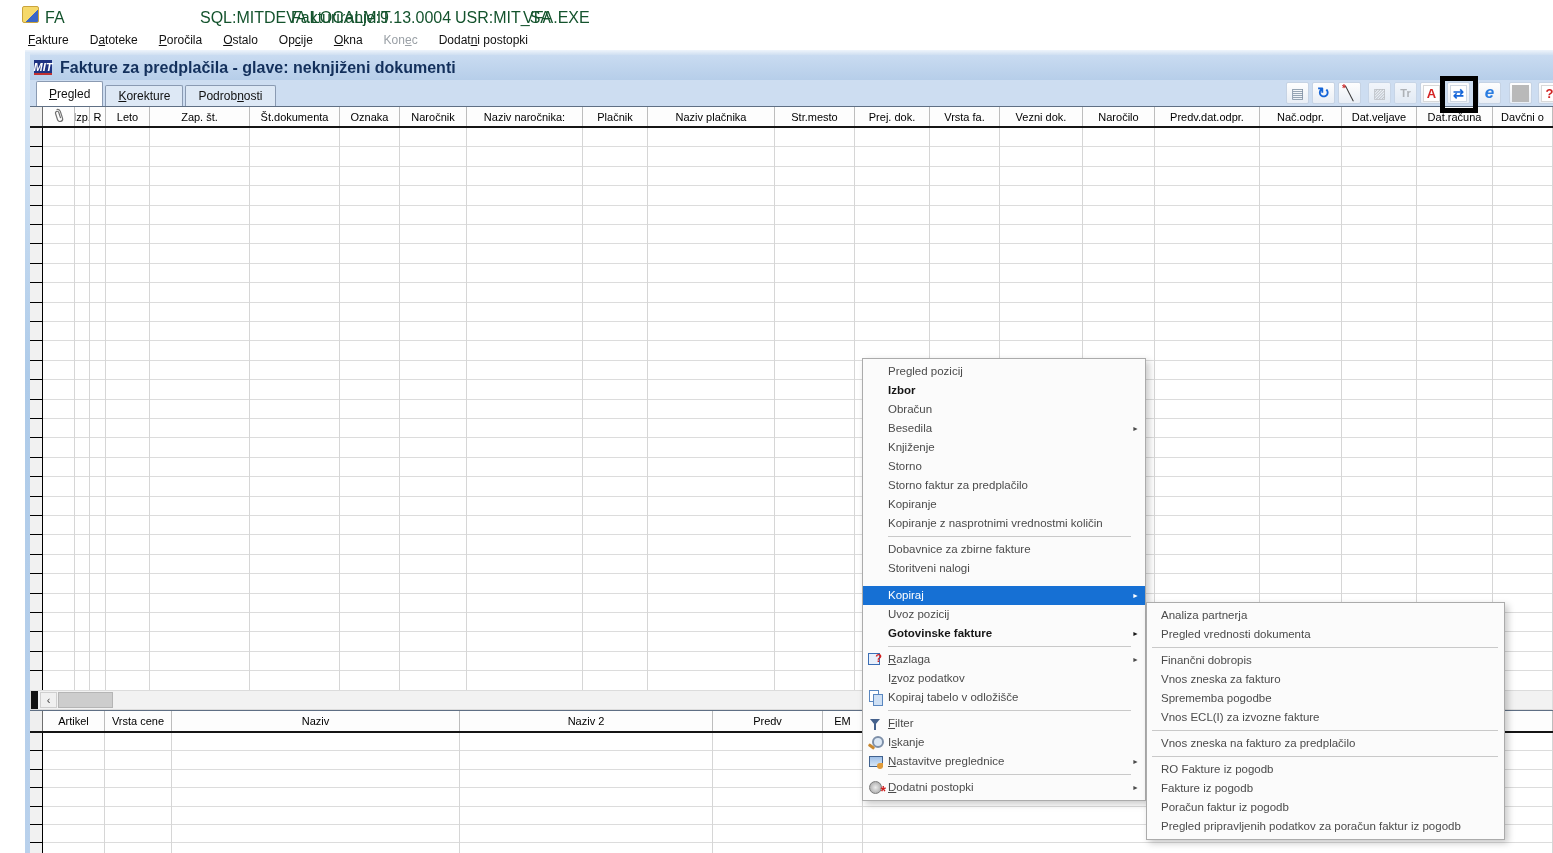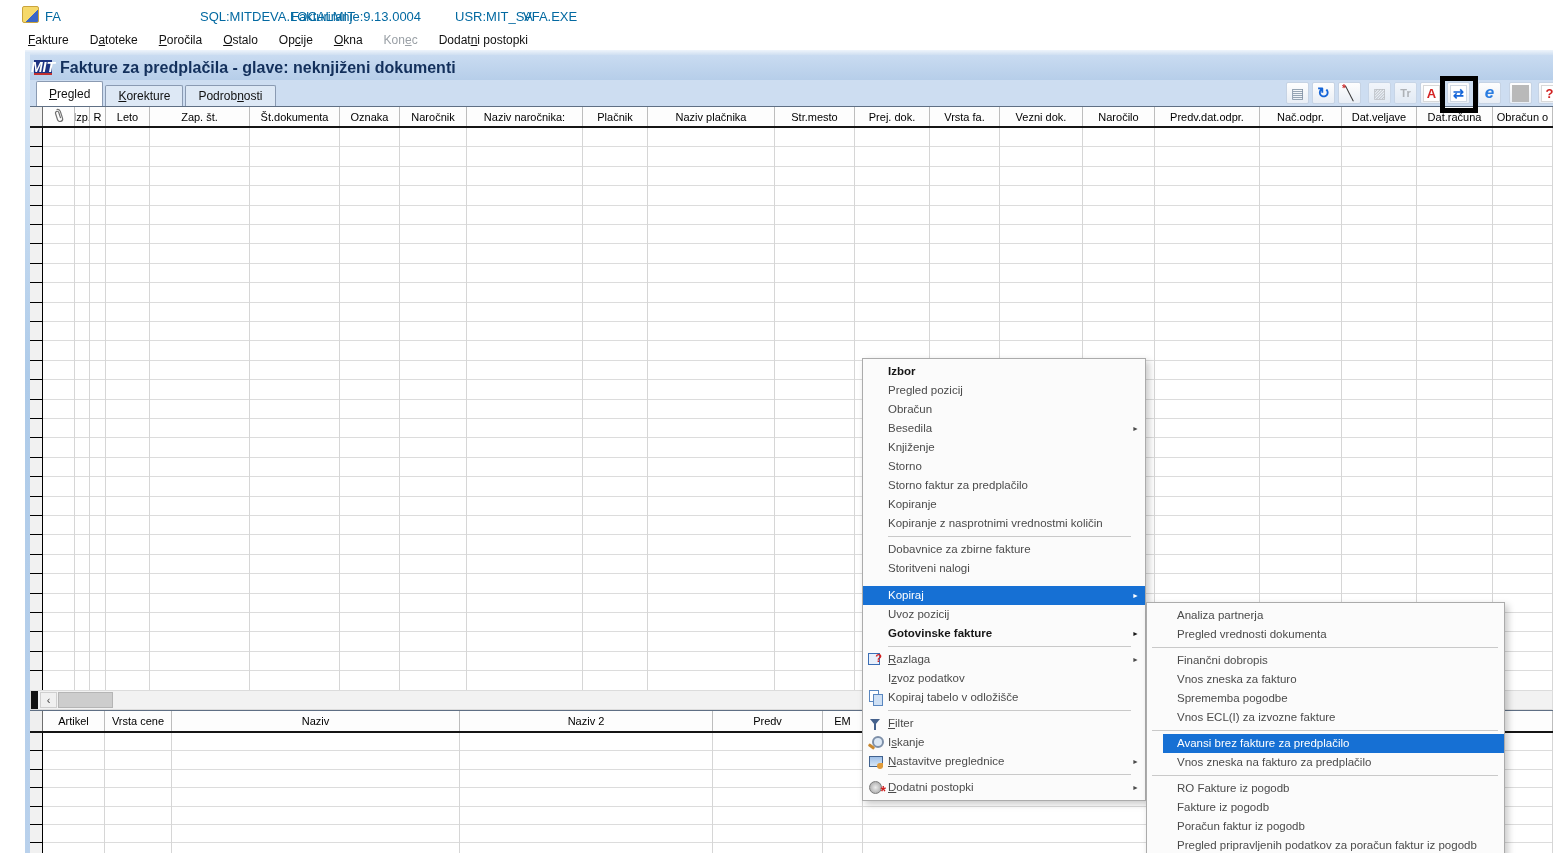--- a/index.html
+++ b/index.html
@@ -2,37 +2,37 @@
 <html><head>
 <meta charset="utf-8">
 <style>
   *{margin:0;padding:0;box-sizing:border-box;}
   html,body{width:1553px;height:853px;}
   body{font-family:"Liberation Sans",sans-serif;background:#fff;}
   .screen{position:absolute;top:0;left:0;width:1553px;height:853px;overflow:hidden;background:#fff;}
 
   
   .titlebar{position:absolute;top:0;left:0;width:1553px;height:30px;background:#fff;}
-  .titlebar .t{position:absolute;top:9px;font-size:13px;color:#0369a1;white-space:nowrap;}
+  .titlebar .t{position:absolute;top:9px;font-size:16px;color:#14532d;white-space:nowrap;}
   .app-icon{position:absolute;top:6px;left:22px;width:17px;height:17px;border-radius:2px;
     background:linear-gradient(135deg,#f6d96a 0 58%,#3a66c8 58%);border:1px solid #caa43c;}
 
   
   .menubar{position:absolute;top:30px;left:0;width:1553px;height:20px;background:#fff;
     display:flex;align-items:center;padding-left:28px;column-gap:21px;font-size:12px;color:#111;}
   .mb-item{white-space:nowrap;cursor:default;}
   .mb-item.disabled{color:#9aa0a6;}
 
   
   .mdi-topstrip{position:absolute;top:50px;left:25px;width:1528px;height:5px;background:linear-gradient(#eef4fb,#cfdff1);}
   .mdi-leftstrip{position:absolute;top:52px;left:25px;width:5px;height:801px;background:linear-gradient(to bottom,#dce9f7,#aecbe9 40%,#b9d1ec);}
   .child-titlebar{position:absolute;top:55px;left:30px;width:1523px;height:25px;
     background:linear-gradient(#c9dbf1,#b6cee9);display:flex;align-items:center;gap:8px;padding-left:4px;}
   .mit-logo{width:18px;height:15px;background:#1e3382;color:#fff;font-style:italic;font-weight:bold;
-    font-size:14px;display:flex;align-items:center;justify-content:center;border-bottom:2px solid #c03030;}
+    font-size:11px;display:flex;align-items:center;justify-content:center;border-bottom:2px solid #c03030;}
   .child-title-text{font-size:16px;font-weight:bold;color:#13305c;white-space:nowrap;}
 
   
   .tabrow{position:absolute;top:80px;left:30px;width:1523px;height:26px;background:#cdddf1;}
   .tabs{position:absolute;left:6px;bottom:0;display:flex;align-items:flex-end;}
   .tab{font-size:12px;color:#111;background:#dde8f5;border:1px solid #8a9ab2;border-bottom:none;
     height:21px;padding:3px 12px 0;margin-right:2px;white-space:nowrap;border-radius:2px 2px 0 0;}
   .tab.active{background:#fff;height:25px;padding-top:5px;position:relative;z-index:2;}
   .tbtn{position:absolute;top:2px;width:23px;height:22px;border:1px solid #c6d3e4;border-radius:2px;
     background:linear-gradient(#fefefe,#e9eef5);display:flex;align-items:center;justify-content:center;}
@@ -74,21 +74,21 @@
   .sb-btn::before{content:"‹";}
   .sb-thumb{position:absolute;left:27px;top:1px;width:55px;height:16px;background:#cdcdcd;border:1px solid #b5b5b5;}
 
   
   .cmenu{position:absolute;background:#fbfbfb;border:1px solid #ababab;box-shadow:3px 3px 7px rgba(0,0,0,.22);
     padding:3px 0;font-size:11.5px;color:#4b4b4b;z-index:10;}
   .cmenu.main{left:862px;top:358px;width:284px;}
   .cmenu.sub{left:1146px;top:602px;width:359px;z-index:11;}
   .cm-item{position:relative;height:19px;line-height:19px;padding-left:25px;padding-right:16px;
     white-space:nowrap;overflow:hidden;cursor:default;}
-  .cmenu.sub .cm-item{padding-left:14px;margin-left:16px;}
+  .cmenu.sub .cm-item{padding-left:14px;}
   .cm-item.bold{font-weight:bold;color:#161616;}
   .cm-item.hl{background:#1670d4;color:#fff;}
   .cm-arrow{position:absolute;right:6px;top:0;font-size:7px;}
   .cm-sep{height:7px;display:flex;align-items:center;}
   .cm-sep>div{flex:1;height:1px;background:#c9c9c9;margin:0 14px 0 25px;}
   .cmenu.sub .cm-sep>div{margin:0 6px 0 5px;}
   .cm-gap{height:8px;}
   .mi{position:absolute;left:5px;top:2px;width:15px;height:15px;}
   .mi-help-book-icon{border:1px solid #3b6eb5;background:#e8f0fb;width:12px;height:12px;top:3px;}
   .mi-help-book-icon::after{content:"?";position:absolute;right:-3px;bottom:-4px;color:#d42020;font-weight:bold;font-size:11px;}
@@ -197,21 +197,21 @@
       <div class="gcell" style="left: 618px; width: 127px;">Naziv plačnika</div>
       <div class="gcell" style="left: 745px; width: 80px;">Str.mesto</div>
       <div class="gcell" style="left: 825px; width: 75px;">Prej. dok.</div>
       <div class="gcell" style="left: 900px; width: 70px;">Vrsta fa.</div>
       <div class="gcell" style="left: 970px; width: 83px;">Vezni dok.</div>
       <div class="gcell" style="left: 1053px; width: 72px;">Naročilo</div>
       <div class="gcell" style="left: 1125px; width: 105px;">Predv.dat.odpr.</div>
       <div class="gcell" style="left: 1230px; width: 82px;">Nač.odpr.</div>
       <div class="gcell" style="left: 1312px; width: 75px;">Dat.veljave</div>
       <div class="gcell" style="left: 1387px; width: 76px;">Dat.računa</div>
-      <div class="gcell" style="left: 1463px; width: 60px;">Obračun o</div>
+      <div class="gcell" style="left: 1463px; width: 60px;">Davčni o</div>
     </div>
   <div class="gbody main" id="main-body" style="background-image: repeating-linear-gradient(transparent 0px, transparent 18.4px, rgb(220, 220, 220) 18.4px, rgb(220, 220, 220) 19.4px);">
       <div class="rowsel" style="width: 13px; background-image: repeating-linear-gradient(rgb(241, 241, 241) 0px, rgb(241, 241, 241) 18.4px, rgb(0, 0, 0) 18.4px, rgb(0, 0, 0) 19.4px);"></div>
       <div class="vline" style="left: 44px;"></div>
       <div class="vline" style="left: 59px;"></div>
       <div class="vline" style="left: 75px;"></div>
       <div class="vline" style="left: 119px;"></div>
       <div class="vline" style="left: 219px;"></div>
       <div class="vline" style="left: 309px;"></div>
       <div class="vline" style="left: 369px;"></div>
@@ -252,22 +252,22 @@
       <div class="vline" style="left: 74px;"></div>
       <div class="vline" style="left: 141px;"></div>
       <div class="vline" style="left: 429px;"></div>
       <div class="vline" style="left: 682px;"></div>
       <div class="vline" style="left: 792px;"></div>
       <div class="vline" style="left: 832px;"></div>
       <div class="vline" style="left: 1522px;"></div>
     </div>
 
   <div class="cmenu main" id="ctxmenu">
+      <div class="cm-item"><span>Pregled pozicij</span></div>
       <div class="cm-item bold"><span>Izbor</span></div>
-      <div class="cm-item"><span>Pregled pozicij</span></div>
       <div class="cm-item"><span>Obračun</span></div>
       <div class="cm-item"><span>Besedila</span><span class="cm-arrow">►</span></div>
       <div class="cm-item"><span>Knjiženje</span></div>
       <div class="cm-item"><span>Storno</span></div>
       <div class="cm-item"><span>Storno faktur za predplačilo</span></div>
       <div class="cm-item"><span>Kopiranje</span></div>
       <div class="cm-item"><span>Kopiranje z nasprotnimi vrednostmi količin</span></div>
       <div class="cm-sep">
         <div></div>
       </div>
@@ -300,21 +300,20 @@
       <div class="cm-sep">
         <div></div>
       </div>
       <div class="cm-item"><span>Finančni dobropis</span></div>
       <div class="cm-item"><span>Vnos zneska za fakturo</span></div>
       <div class="cm-item"><span>Sprememba pogodbe</span></div>
       <div class="cm-item"><span>Vnos ECL(I) za izvozne fakture</span></div>
       <div class="cm-sep">
         <div></div>
       </div>
-      <div class="cm-item hl"><span>Avansi brez fakture za predplačilo</span></div>
       <div class="cm-item"><span>Vnos zneska na fakturo za predplačilo</span></div>
       <div class="cm-sep">
         <div></div>
       </div>
       <div class="cm-item"><span>RO Fakture iz pogodb</span></div>
       <div class="cm-item"><span>Fakture iz pogodb</span></div>
       <div class="cm-item"><span>Poračun faktur iz pogodb</span></div>
       <div class="cm-item"><span>Pregled pripravljenih podatkov za poračun faktur iz pogodb</span></div>
     </div>
 </div>

